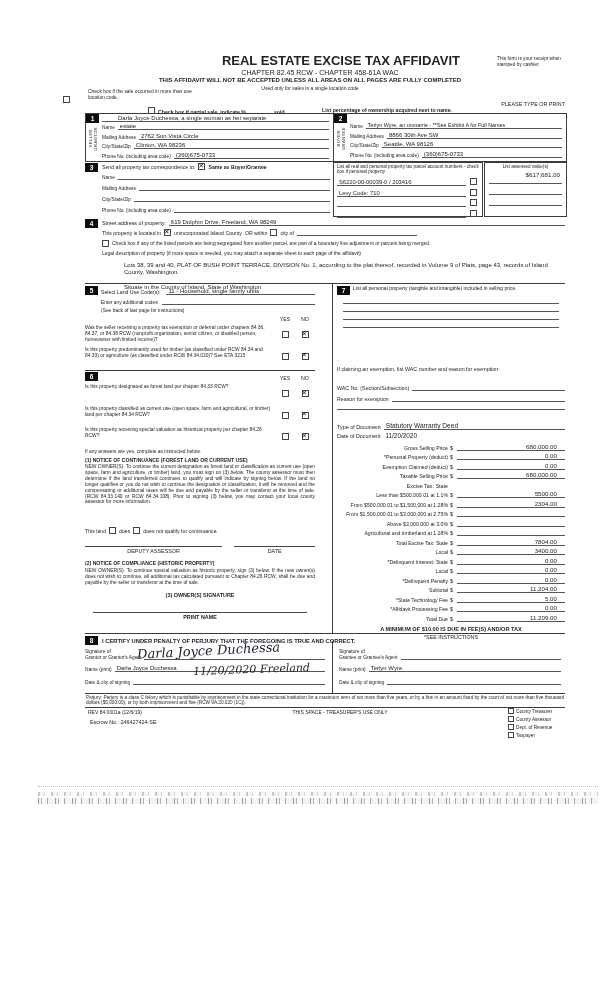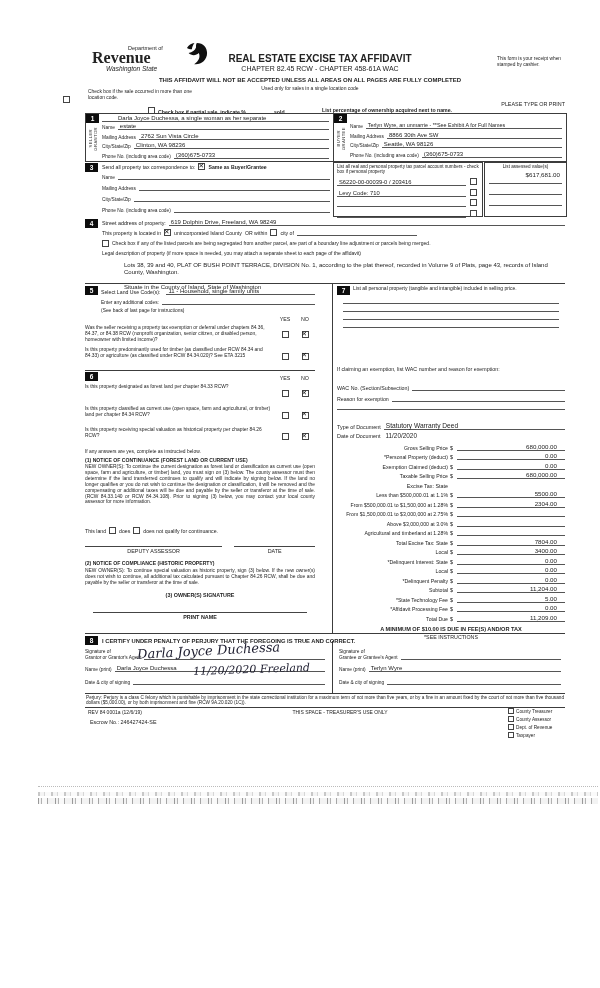--- a/index.html
+++ b/index.html
@@ -43,36 +43,23 @@
   .noise2{position:absolute;left:38px;right:2px;top:798px;height:6px;background:repeating-linear-gradient(90deg,#777 0 1px,#eee 1px 3px,#999 3px 4px,#f7f7f7 4px 9px,#888 9px 10px,#f0f0f0 10px 17px);opacity:.75;filter:blur(.35px);}
   .tinyhdr{font-size:4.6px;line-height:5.4px;}
   .swirl{display:inline-block;vertical-align:middle;}
 </style>
 </head>
 <body>
 
 <div class="page">
 
   
-  <div class="abs" style="left:92px;top:45px;width:140px;">
-    <div style="position:relative;">
-      <span style="position:absolute;left:36px;top:0;font-size:5.5px;">Department of</span>
-      <span class="swirl" style="position:absolute;left:92px;top:-3px;">
-        <svg width="24" height="24" viewBox="0 0 26 26">
-            <path d="M14 1 C21 1 25 6 25 12 C25 20 18 25 11 24 C16 21 18 16 16 12 C13 15 8 15 5 12 C9 11 12 9 13 6 C13 3.5 13 2 14 1 Z" fill="#111"></path>
-            <path d="M3.2 6.5 C5 3.4 8 1.3 11.3 1 C9.4 3.8 8.6 5.8 8.6 7.9 C6.6 8 4.6 7.5 3.2 6.5 Z" fill="#111"></path>
-          </svg>
-      </span>
-      <div style="font-family:'Liberation Serif',serif;font-weight:bold;font-size:16px;line-height:15px;padding-top:5px;">Revenue</div>
-      <div style="font-style:italic;font-size:6.5px;padding-left:14px;">Washington State</div>
-    </div>
-  </div>
 
   <div class="abs c" style="left:180px;top:53px;width:280px;">
-    <div class="b" style="font-size:10px;">REAL ESTATE EXCISE TAX AFFIDAVIT</div>
+    <div class="b" style="font-size:13px;text-align:right;">REAL ESTATE EXCISE TAX AFFIDAVIT</div>
     <div style="font-size:7px;margin-top:1px;">CHAPTER 82.45 RCW - CHAPTER 458-61A WAC</div>
   </div>
 
   <div class="abs" style="left:497px;top:56px;width:72px;font-size:4.8px;line-height:5.6px;">This form is your receipt when stamped by cashier.</div>
 
   <div class="abs c b" style="left:75px;top:77px;width:470px;font-size:6px;">THIS AFFIDAVIT WILL NOT BE ACCEPTED UNLESS ALL AREAS ON ALL PAGES ARE FULLY COMPLETED</div>
   <div class="abs c" style="left:75px;top:85px;width:470px;font-size:5px;">Used only for sales in a single location code</div>
 
   <span class="cb abs" style="left:63px;top:90px;"></span>
   <div class="abs" style="left:88px;top:89px;width:105px;font-size:4.9px;line-height:5.8px;">Check box if the sale occurred in more than one location code.</div>

